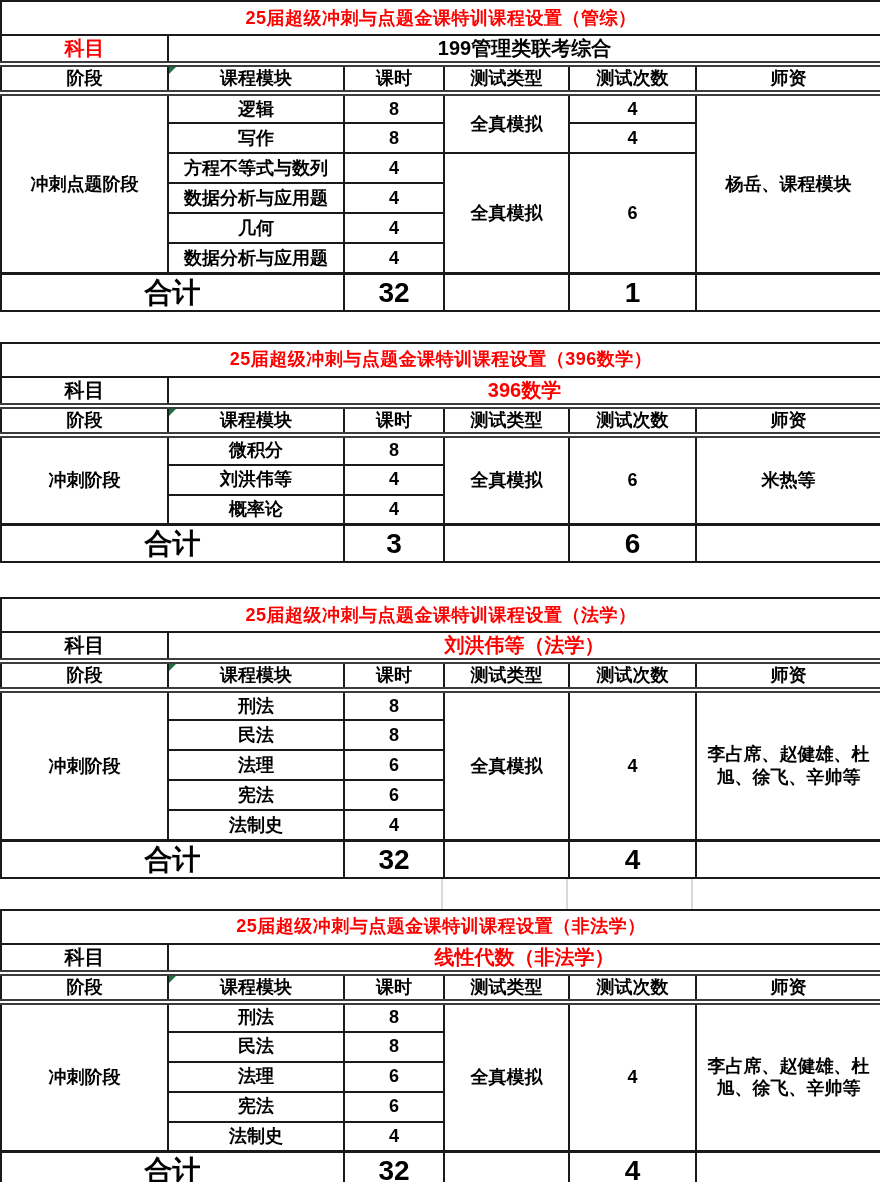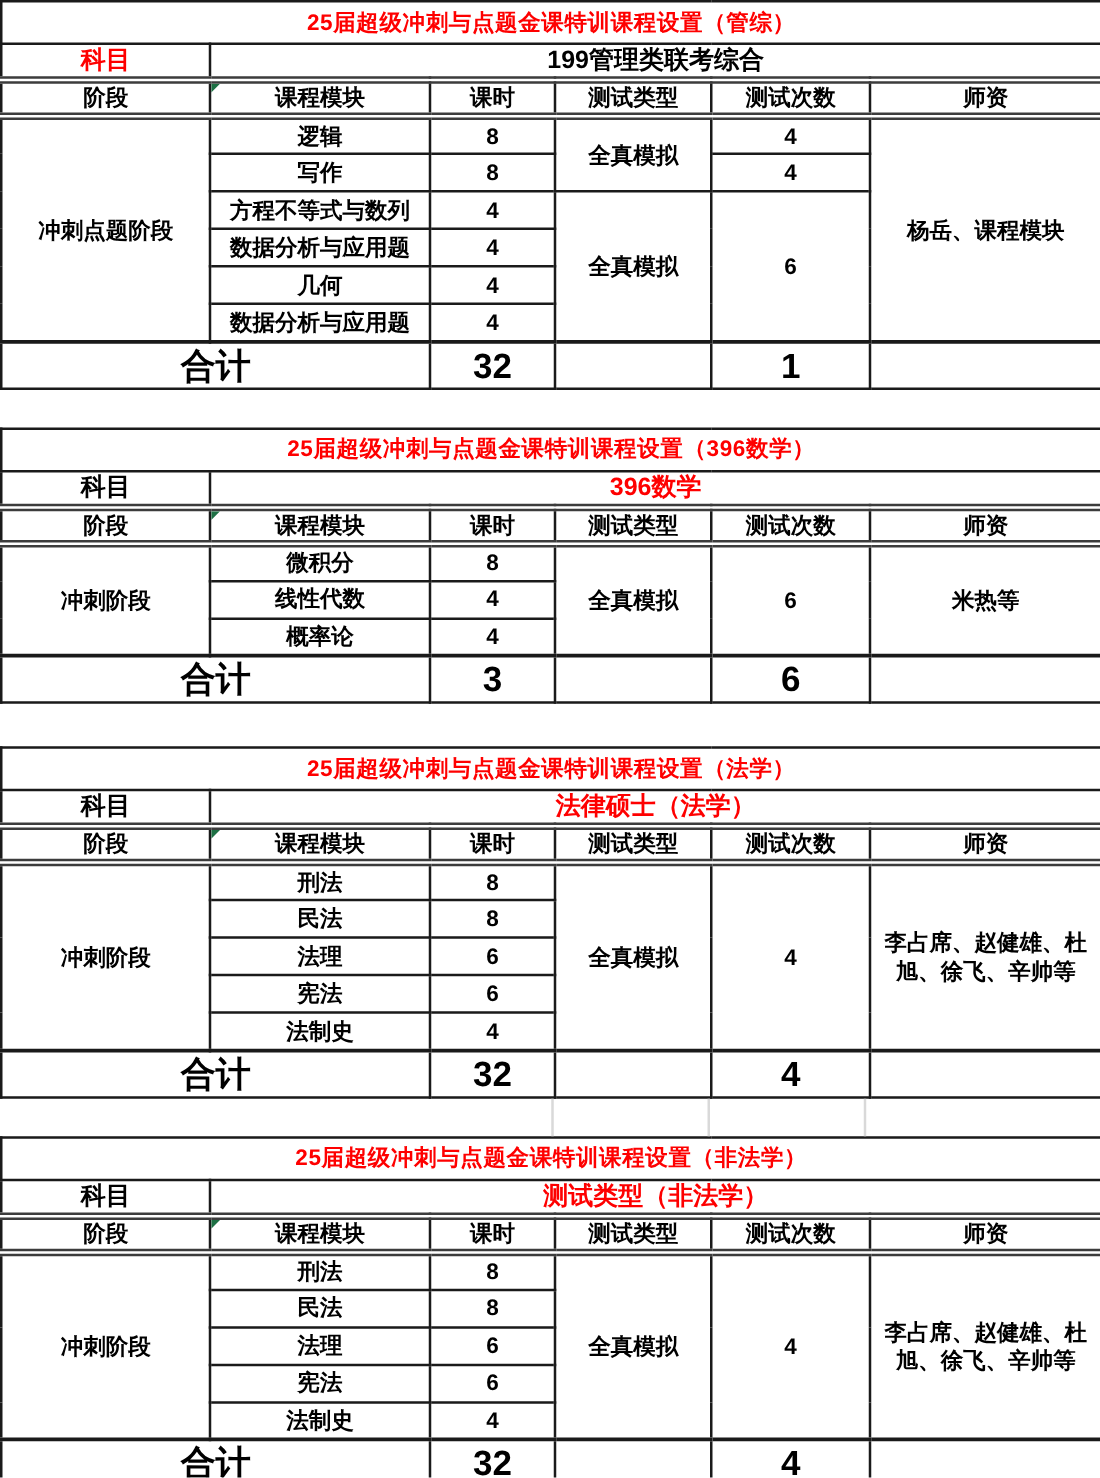--- a/index.html
+++ b/index.html
@@ -166,21 +166,21 @@
     </tr>
     <tr class="r-data">
       <td rowspan="3">冲刺阶段</td>
       <td>微积分</td>
       <td class="num">8</td>
       <td rowspan="3">全真模拟</td>
       <td rowspan="3" class="lw">6</td>
       <td rowspan="3" class="lw">米热等</td>
     </tr>
     <tr class="r-data">
-      <td>线性代数</td>
+      <td>刘洪伟等</td>
       <td class="num">4</td>
     </tr>
     <tr class="r-data">
       <td>概率论</td>
       <td class="num">4</td>
     </tr>
     <tr class="r-total">
       <td colspan="2">合计</td>
       <td class="lw">3</td>
       <td></td>
@@ -200,21 +200,21 @@
       <col style="width:125px">
         <col style="width:127px">
         <col style="width:185px">
     </colgroup>
     <tbody>
         <tr class="r-title">
       <td class="title" colspan="6">25届超级冲刺与点题金课特训课程设置（法学）</td>
     </tr>
     <tr class="r-subject">
       <td>科目</td>
-      <td colspan="5" class="red">法律硕士（法学）</td>
+      <td colspan="5" class="red">刘洪伟等（法学）</td>
     </tr>
     <tr class="r-header">
       <td>阶段</td>
       <td><span class="corner"></span><span>课程模块</span></td>
       <td>课时</td>
       <td>测试类型</td>
       <td>测试次数</td>
       <td>师资</td>
     </tr>
     <tr class="r-data">
@@ -265,21 +265,21 @@
       <col style="width:125px">
         <col style="width:127px">
         <col style="width:185px">
     </colgroup>
     <tbody>
         <tr class="r-title">
       <td class="title" colspan="6">25届超级冲刺与点题金课特训课程设置（非法学）</td>
     </tr>
     <tr class="r-subject">
       <td>科目</td>
-      <td colspan="5" class="red">测试类型（非法学）</td>
+      <td colspan="5" class="red">线性代数（非法学）</td>
     </tr>
     <tr class="r-header">
       <td>阶段</td>
       <td><span class="corner"></span><span>课程模块</span></td>
       <td>课时</td>
       <td>测试类型</td>
       <td>测试次数</td>
       <td>师资</td>
     </tr>
     <tr class="r-data">

